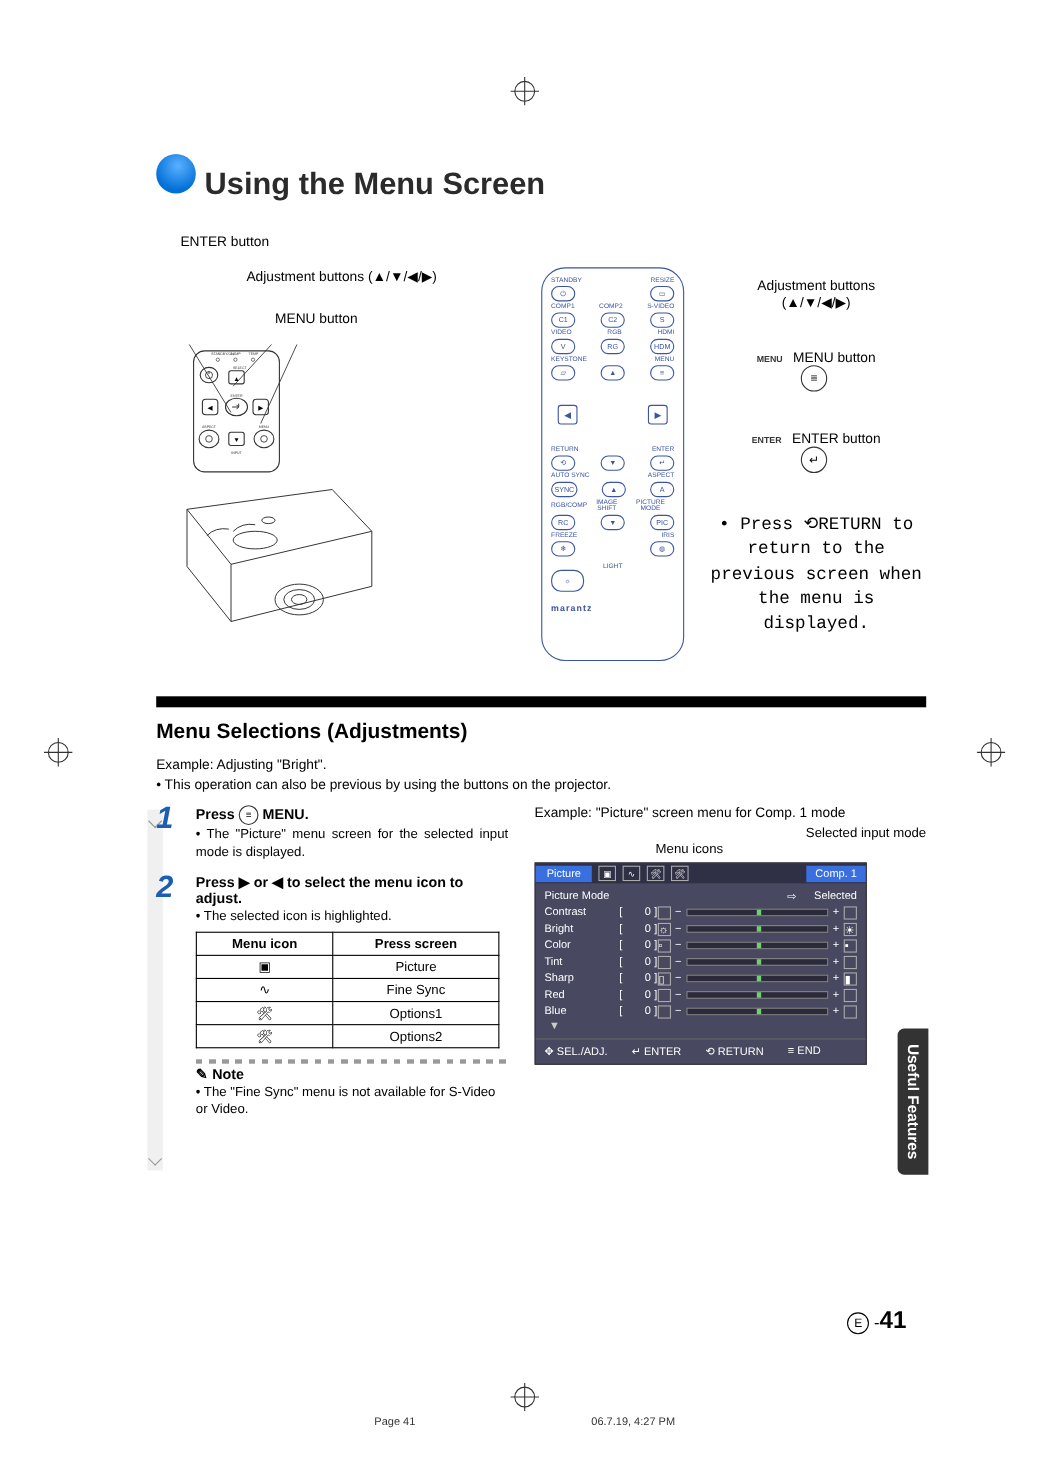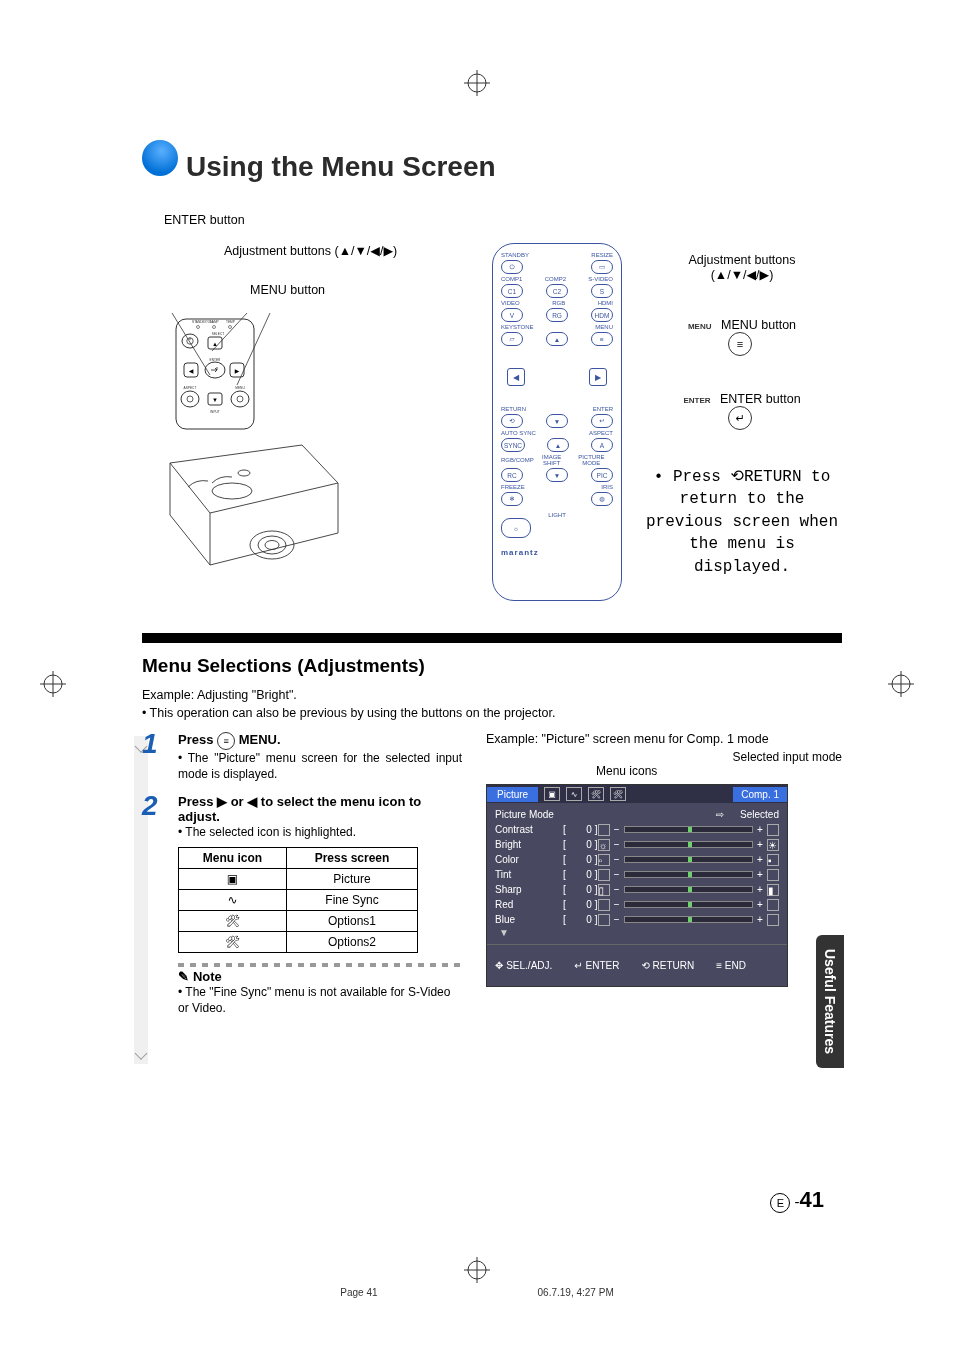--- a/index.html
+++ b/index.html
@@ -126,21 +126,21 @@
   .step-rail::before {
     content:""; position:absolute; left:50%; top:6px; transform:translateX(-50%) rotate(45deg);
     width:8px; height:8px; border-right:1px solid #999; border-bottom:1px solid #999;
   }
   .step-rail::after {
     content:""; position:absolute; left:50%; bottom:6px; transform:translateX(-50%) rotate(45deg);
     width:8px; height:8px; border-right:1px solid #999; border-bottom:1px solid #999;
   }
 
   table.icon-table {
-    border-collapse:collapse; width:240px; margin-top:6px; font-size:12px;
+    border-collapse:collapse; width:276px; margin-top:6px; font-size:12px;
   }
   table.icon-table th, table.icon-table td {
     border:1px solid #000; padding:3px 6px; text-align:center;
   }
 
   .note-head-line {
     height:4px;
     background: repeating-linear-gradient(90deg,#999 0 6px,#fff 6px 12px);
     margin-top:10px;
   }
@@ -162,21 +162,21 @@
   .osd-input { margin-left:auto; background:#3a6fe0; padding:2px 8px; }
   .osd-body { padding:4px 8px 6px 8px; }
   .osd-row { display:flex; align-items:center; height:15px; }
   .osd-row .name { width:68px; }
   .osd-row .val { width:26px; text-align:right; margin-right:3px; }
   .slider { flex:1; display:flex; align-items:center; gap:2px; }
   .slider .minus, .slider .plus { width:10px; text-align:center; }
   .bar { flex:1; height:5px; background:#2a2a3a; border:1px solid #888; position:relative; }
   .bar .fill { position:absolute; left:50%; top:0; bottom:0; width:4px; background:#6fd06f; }
   .endcap { width:10px; height:10px; border:1px solid #aaa; }
-  .osd-foot { border-top:1px solid #666; display:flex; padding:15px 8px; gap:22px; flex-wrap:wrap; }
+  .osd-foot { border-top:1px solid #666; display:flex; padding:5px 8px; gap:22px; flex-wrap:wrap; }
   .osd-arrow-down { margin-left:4px; color:#ccc; }
 
   
   .side-tab {
     position:absolute; right:110px; top:935px;
     background:#333; color:#fff;
     padding:14px 6px; border-radius:6px 0 0 6px;
     writing-mode: vertical-rl;
     font-size:14px; font-weight:bold; text-align:center; line-height:1.15;
   }

